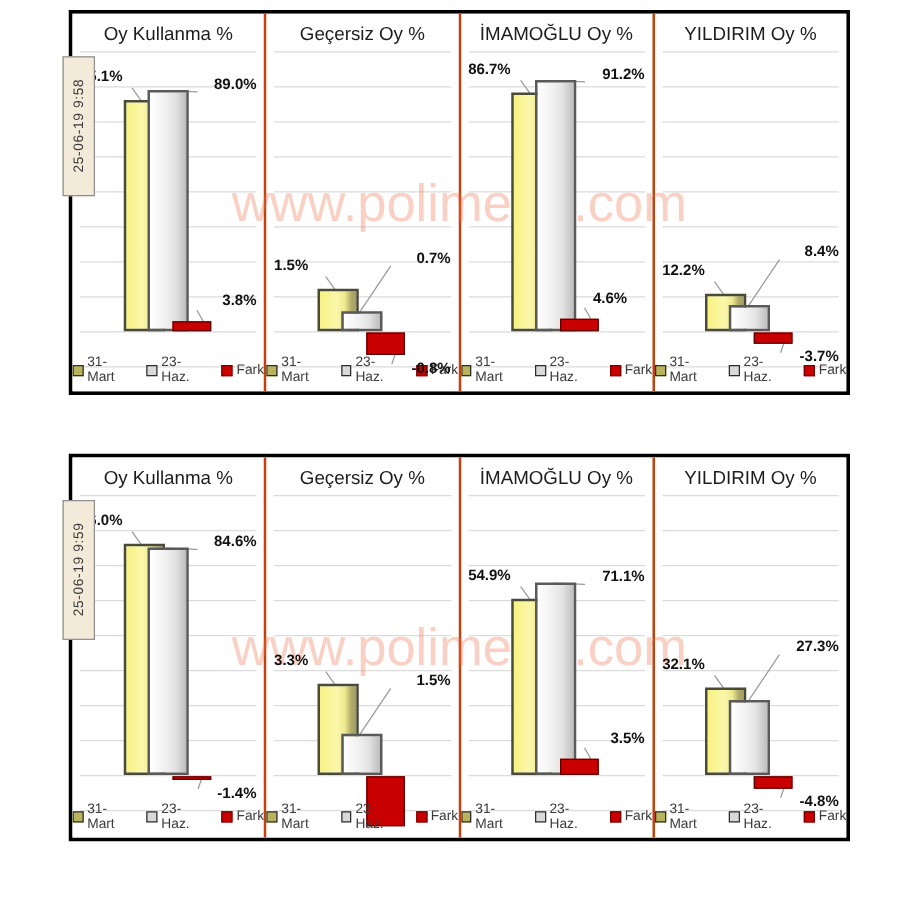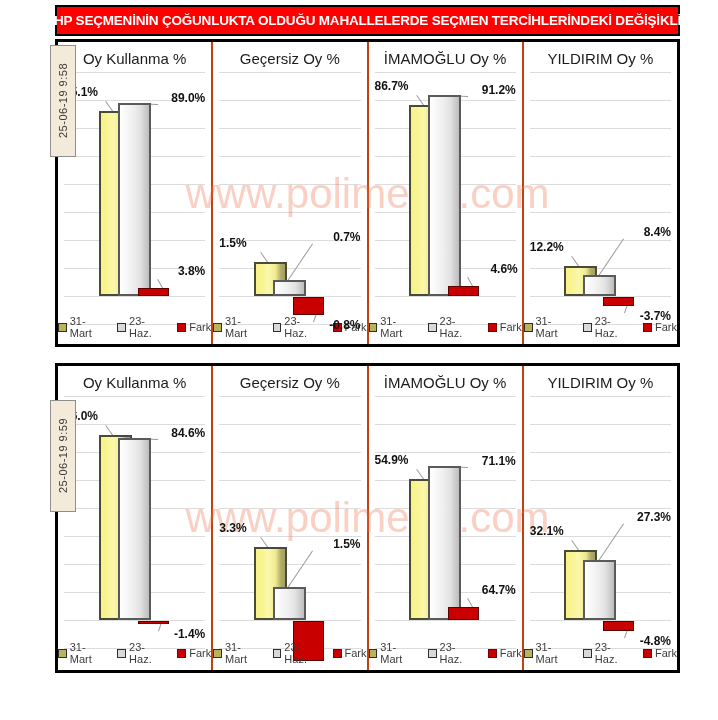--- a/index.html
+++ b/index.html
@@ -41,23 +41,20 @@
         writing-mode:vertical-rl;transform:rotate(180deg);
         font-size:11px;color:#3a3a3a;letter-spacing:0.5px;}
   .watermark-text{position:absolute;top:128px;left:0;width:100%;text-align:center;
         font-size:42px;color:rgba(238,112,72,0.33);white-space:nowrap;z-index:1;}
 </style>
 </head>
 <body>
 
 <div class="page" id="root">
     <section class="section" style="top: 5px;">
-      <div class="section-header red">
-        <span>CHP SEÇMENİNİN ÇOĞUNLUKTA OLDUĞU MAHALLELERDE SEÇMEN TERCİHLERİNDEKİ DEĞİŞİKLİK</span>
-      </div>
       <div class="charts-frame" style="height: 308px;">
         <div class="watermark-text">www.polimetre.com</div>
         <div class="chart-panel">
           <div class="panel-title">Oy Kullanma %</div>
           <div class="gridline" style="top: 30px;"></div>
           <div class="gridline" style="top: 58px;"></div>
           <div class="gridline" style="top: 86px;"></div>
           <div class="gridline" style="top: 114px;"></div>
           <div class="gridline" style="top: 142px;"></div>
           <div class="gridline" style="top: 170px;"></div>
@@ -137,21 +134,21 @@
           <div class="gridline" style="top: 226px;"></div>
           <div class="gridline" style="top: 254px;"></div>
           <div class="gridline" style="top: 282px;"></div>
           <div class="bar bar-mart" style="top: 63.26px; height: 190.74px;"></div>
           <div class="bar bar-haz" style="top: 53.36px; height: 200.64px;"></div>
           <div class="bar bar-fark" style="top: 243.88px; height: 10.12px;"></div>
           <div class="data-label" style="left: 6px; top: 37.26px;">86.7%</div>
           <div class="leader" style="left: 48px; top: 53.26px; width: 13.5283px; transform: rotate(0.949473rad);"></div>
           <div class="data-label" style="right: 6px; top: 41.36px;">91.2%</div>
           <div class="leader" style="left: 99.75px; top: 55.36px; width: 24.8951px; transform: rotate(-3.10141rad);"></div>
-          <div class="data-label" style="right: 4px; top: 219.88px;">4.6%</div>
+          <div class="data-label" style="right: 20px; top: 219.88px;">4.6%</div>
           <div class="leader" style="left: 99.75px; top: 234.88px; width: 10.3569px; transform: rotate(1.05315rad);"></div>
           <div class="legend">
             <span class="legend-item">
               <span class="swatch swatch-mart"></span>
               <span>31-Mart</span>
             </span>
             <span class="legend-item">
               <span class="swatch swatch-haz"></span>
               <span>23-Haz.</span>
             </span>
@@ -285,21 +282,21 @@
           <div class="gridline" style="top: 226px;"></div>
           <div class="gridline" style="top: 254px;"></div>
           <div class="gridline" style="top: 282px;"></div>
           <div class="bar bar-mart" style="top: 112.95px; height: 141.05px;"></div>
           <div class="bar bar-haz" style="top: 99.713px; height: 154.287px;"></div>
           <div class="bar bar-fark" style="top: 240.763px; height: 13.237px;"></div>
           <div class="data-label" style="left: 6px; top: 86.95px;">54.9%</div>
           <div class="leader" style="left: 48px; top: 102.95px; width: 13.5283px; transform: rotate(0.949473rad);"></div>
           <div class="data-label" style="right: 6px; top: 87.713px; text-align: center;">71.1%</div>
           <div class="leader" style="left: 99.75px; top: 101.713px; width: 24.8951px; transform: rotate(-3.10141rad);"></div>
-          <div class="data-label" style="right: 6px; top: 216.763px;">64.7%</div>
+          <div class="data-label" style="right: 6px; top: 216.763px;">3.5%</div>
           <div class="leader" style="left: 99.75px; top: 231.763px; width: 10.3569px; transform: rotate(1.05315rad);"></div>
           <div class="legend">
             <span class="legend-item">
               <span class="swatch swatch-mart"></span>
               <span>31-Mart</span>
             </span>
             <span class="legend-item">
               <span class="swatch swatch-haz"></span>
               <span>23-Haz.</span>
             </span>

